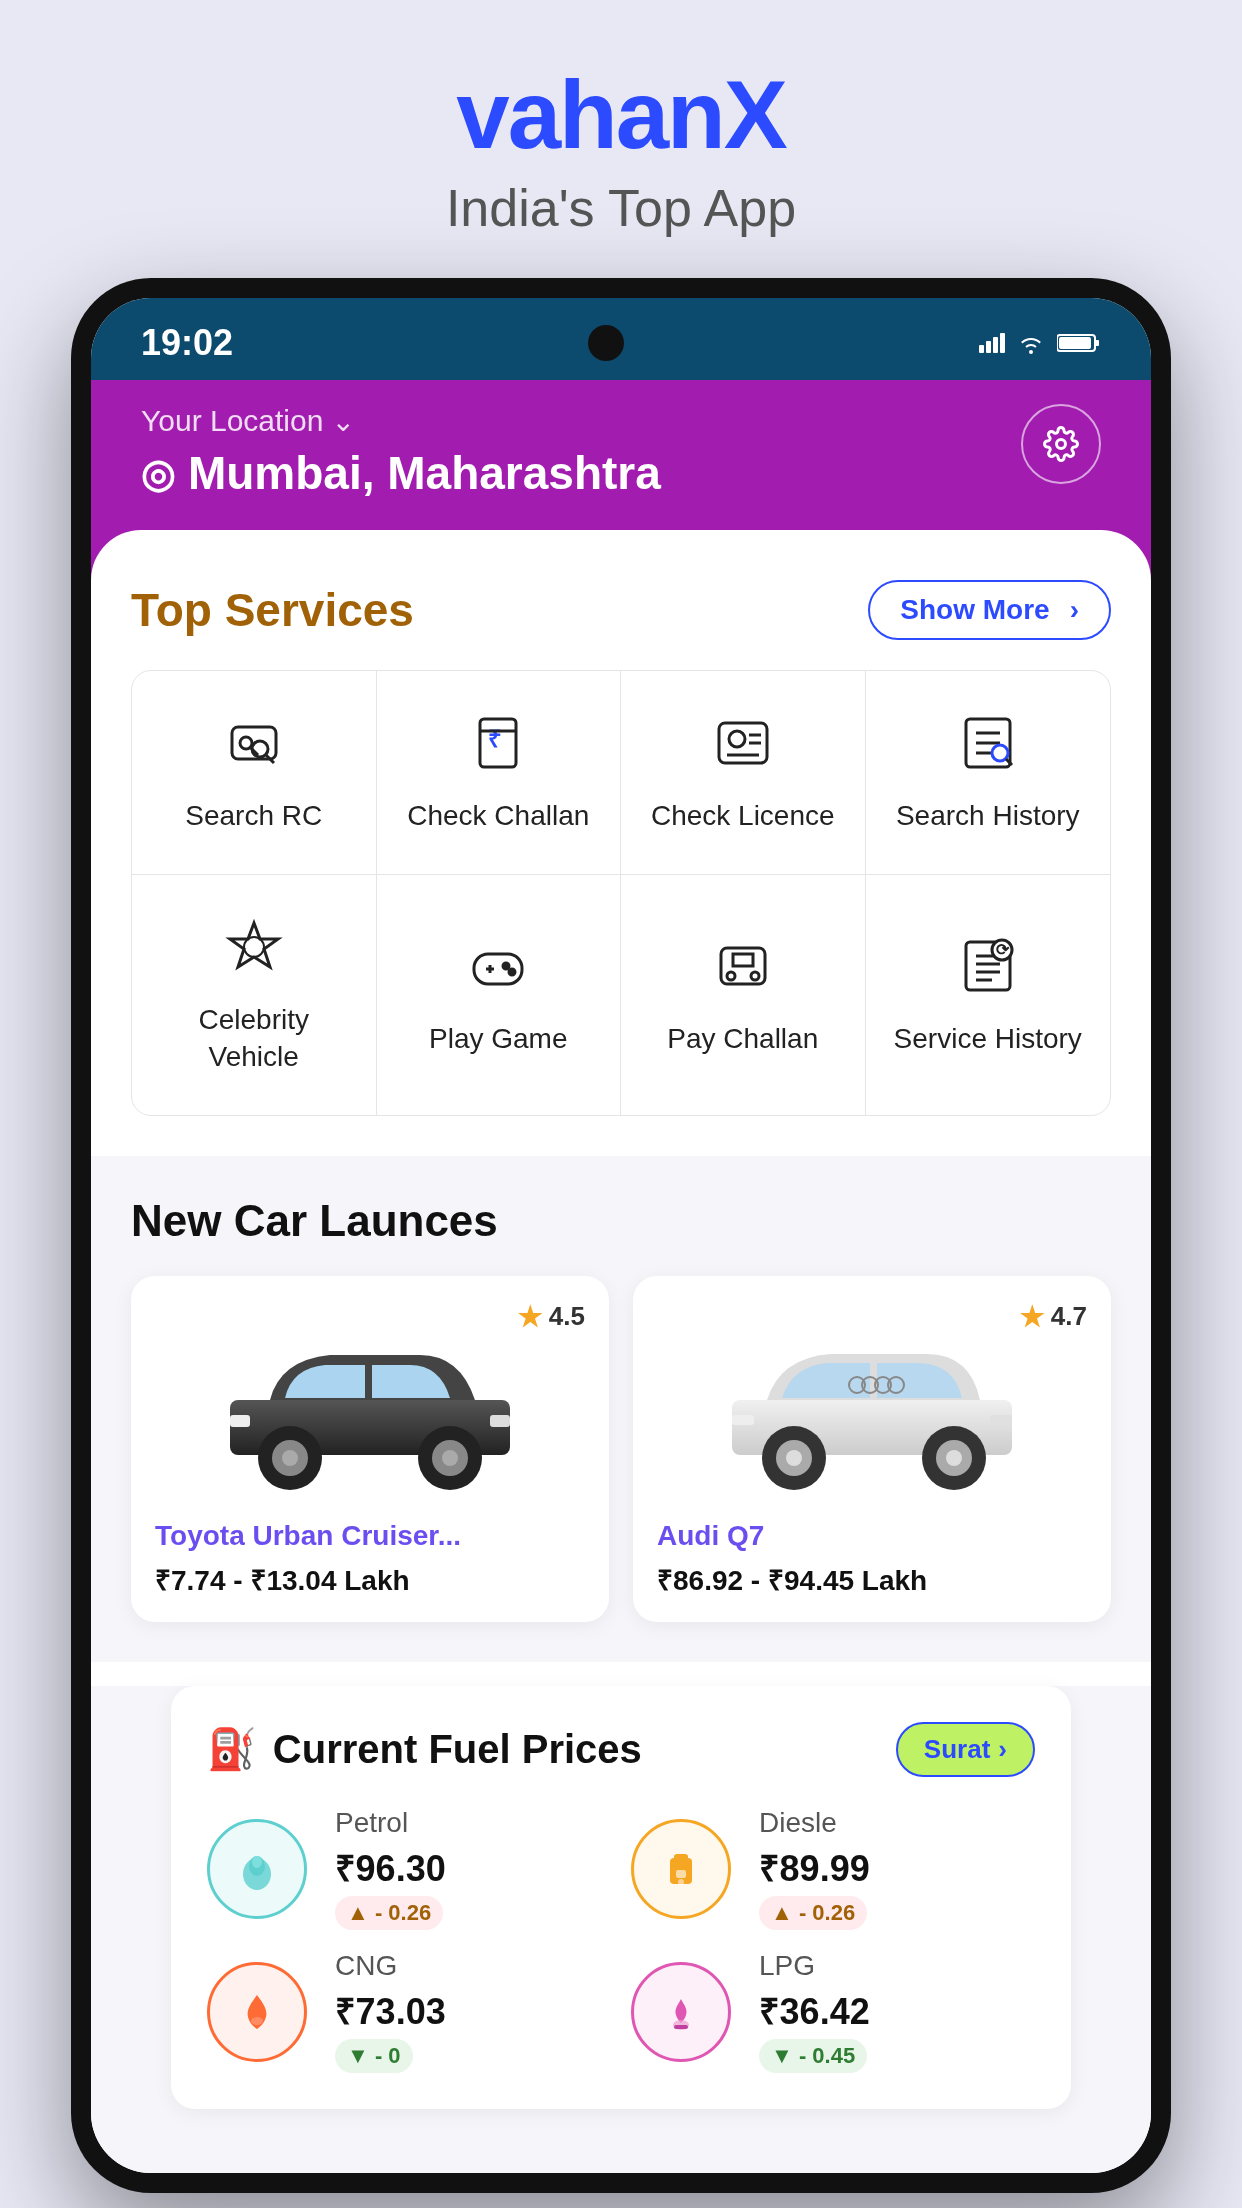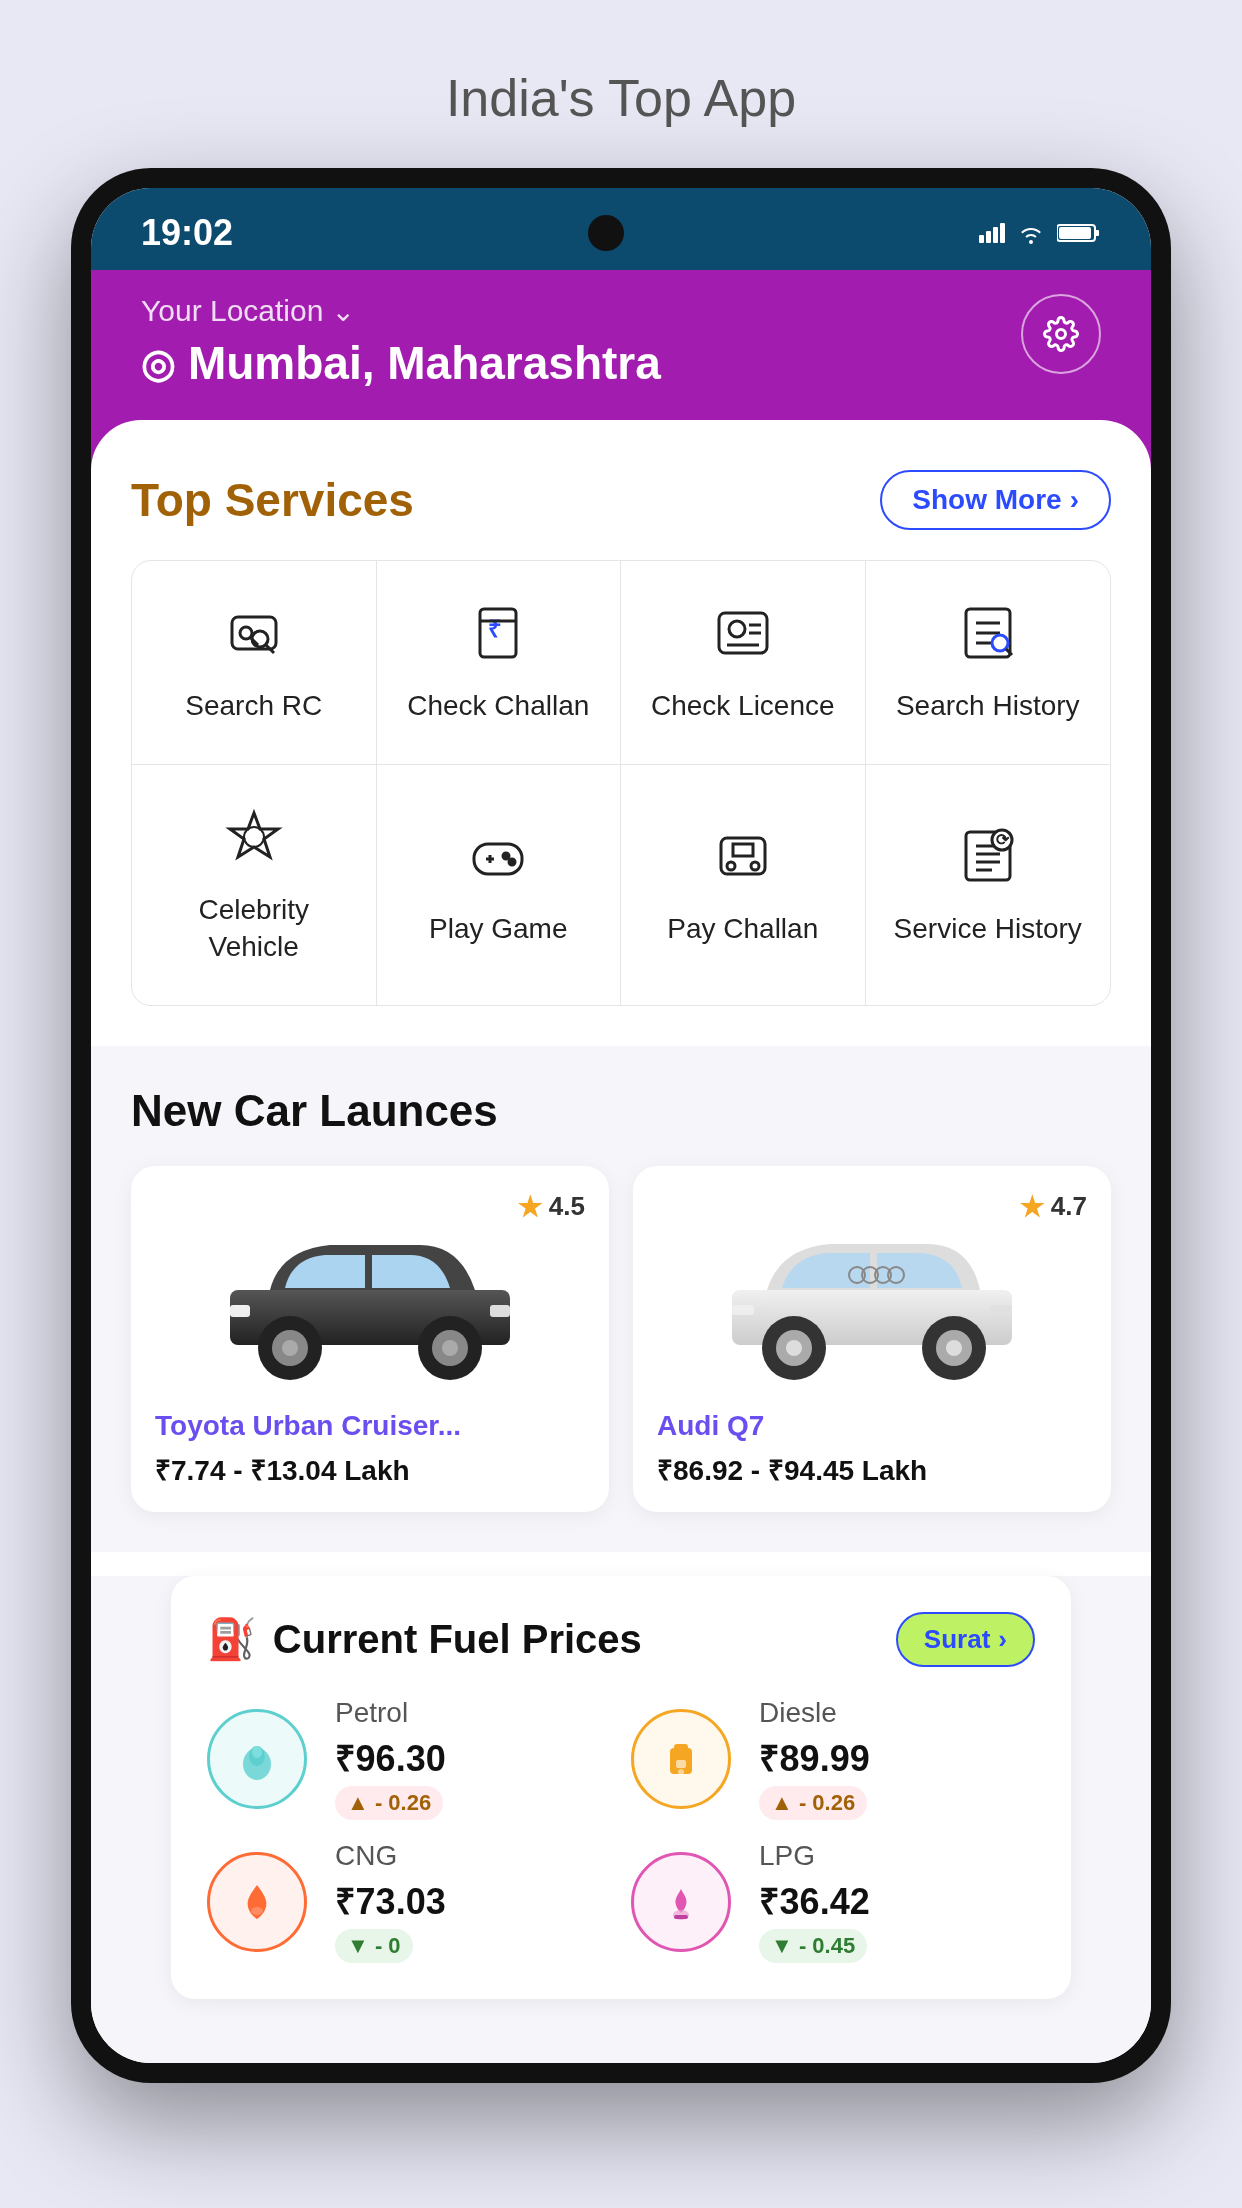--- a/index.html
+++ b/index.html
@@ -124,21 +124,21 @@
     }
     .show-more-btn {
       border: 2px solid #2c4bff;
       border-radius: 50px;
       padding: 12px 30px;
       color: #2c4bff;
       font-size: 28px;
       font-weight: 600;
       display: flex;
       align-items: center;
-      gap: 8px;
+      gap: 20px;
       background: white;
       cursor: pointer;
     }
 
     .services-grid {
       display: grid;
       grid-template-columns: repeat(4, 1fr);
       border: 1.5px solid #e5e5e5;
       border-radius: 20px;
       overflow: hidden;
@@ -315,20 +315,23 @@
     .bar {
       width: 5px;
       background: white;
       border-radius: 1px;
     }
   </style>
 </head>
 <body>
 
 <div class="brand-section">
+  <div class="brand-title">
+    <span>vahan</span><span style="color:#2c4bff">X</span>
+  </div>
   <div class="brand-subtitle">India's Top App</div>
 </div>
 
 <div class="phone-frame">
   <div class="phone-screen">
 
     <div class="status-bar">
       <span class="time">19:02</span>
 
       <div style="width:36px;height:36px;background:#111;border-radius:50%;"></div>

